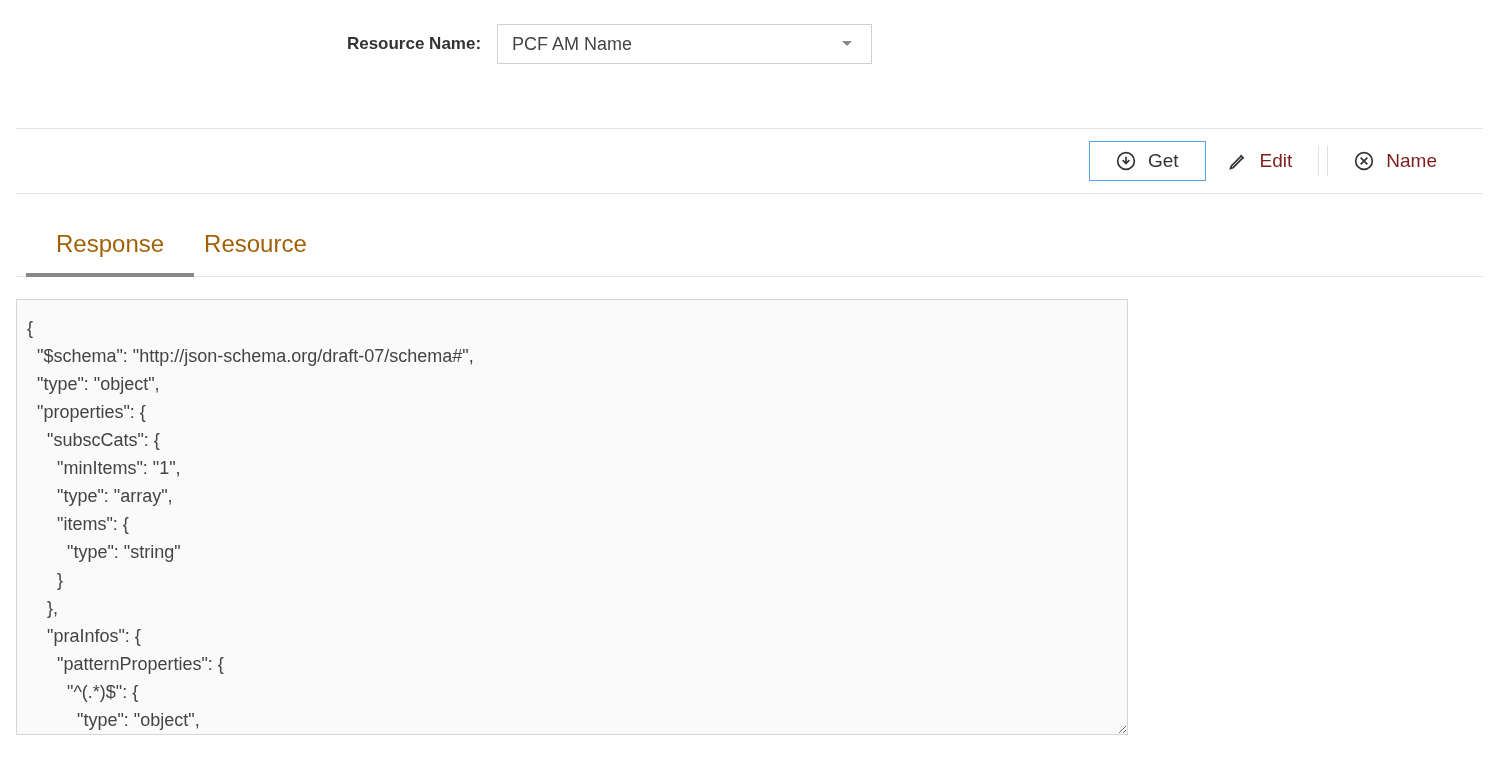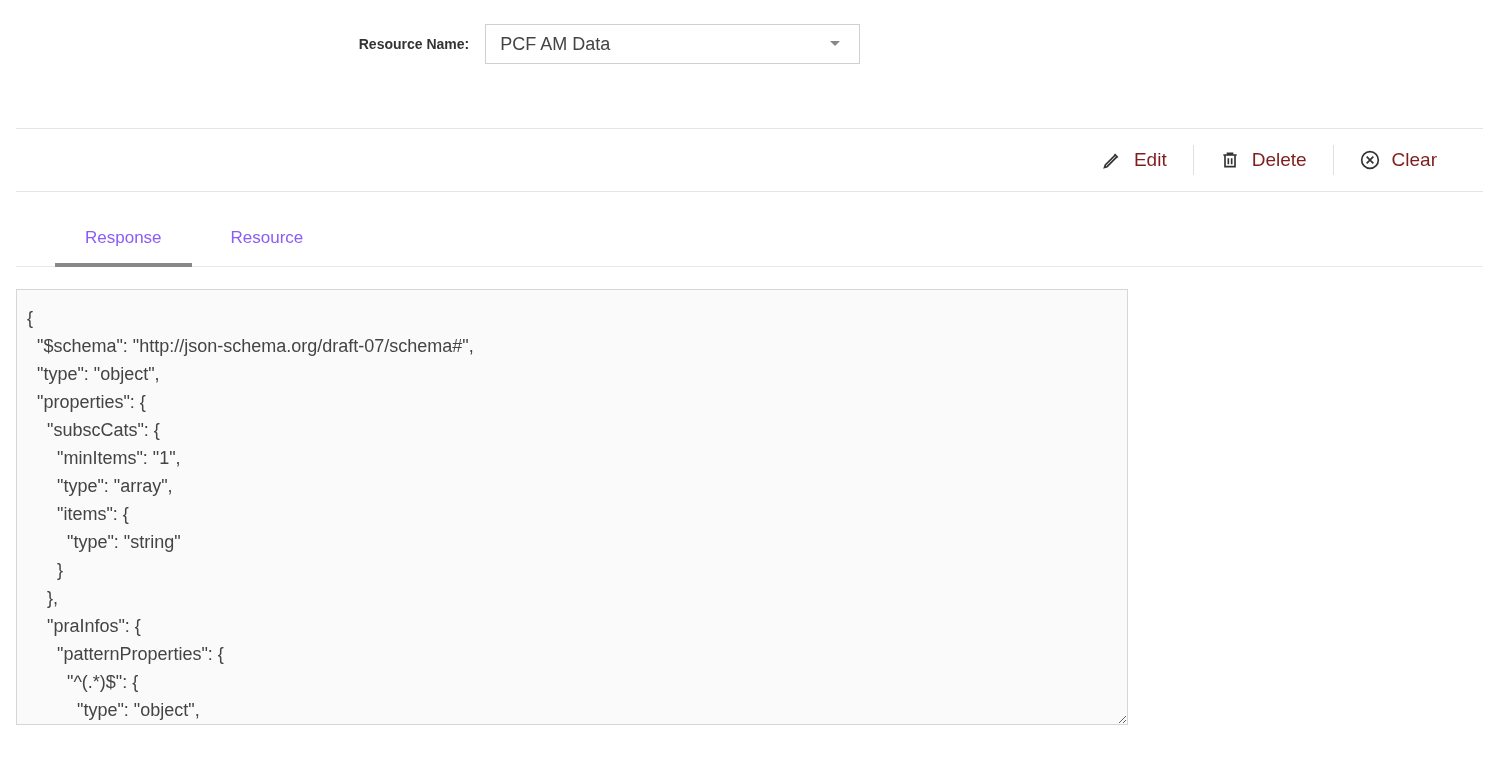--- a/index.html
+++ b/index.html
@@ -16,21 +16,21 @@
     display: flex;
     align-items: center;
     justify-content: center;
     padding: 24px 0 24px 0;
     gap: 16px;
     margin-left: -280px;
   }
   .resource-label {
     font-weight: 700;
     color: #333;
-    font-size: 14px;
+    font-size: 17px;
   }
   .select-wrap {
     position: relative;
     width: 375px;
     height: 40px;
     border: 1px solid #d0d0d0;
     display: flex;
     align-items: center;
     padding: 0 14px;
     background: #fff;
@@ -87,26 +87,25 @@
     justify-content: center;
   }
   .tabs {
     display: flex;
     gap: 40px;
     padding: 36px 0 0 40px;
     border-bottom: 1px solid #e8e8e8;
     margin: 0 16px;
   }
   .tab {
-    font-size: 17px;
-    color: #8b5cf6;
+    font-size: 24px;
+    color: #a16207;
     padding-bottom: 18px;
     cursor: pointer;
     position: relative;
-    margin-left: 29px;
   }
   .tab.active::after {
     content: "";
     position: absolute;
     left: -30px;
     right: -30px;
     bottom: -1px;
     height: 4px;
     background: #888;
   }
@@ -127,63 +126,64 @@
     overflow-y: scroll;
     resize: both;
   }
 </style>
 </head>
 <body>
 
 <div class="resource-row">
   <span class="resource-label">Resource Name:</span>
   <div class="select-wrap">
-    <span>PCF AM Data</span>
+    <span>PCF AM Name</span>
     <span class="select-caret icon">
       <svg width="12" height="12" viewBox="0 0 12 12">
           <path d="M1 3 L6 8 L11 3" fill="#888"></path>
         </svg>
     </span>
   </div>
 </div>
 
 <div class="toolbar-sep"></div>
 
 <div class="action-bar">
+  <button class="action-btn primary">
+    <span class="icon">
+      <svg width="20" height="20" viewBox="0 0 24 24" fill="none" stroke="#333" stroke-width="2">
+        <circle cx="12" cy="12" r="10"></circle>
+        <path d="M12 7 v7 M8 11 l4 4 l4 -4"></path>
+      </svg>
+    </span>
+    <span>Get</span>
+  </button>
 
   <button class="action-btn">
     <span class="icon">
       <svg width="20" height="20" viewBox="0 0 24 24" fill="none" stroke="#333" stroke-width="2">
         <path d="M3 21 l3 -1 L18 8 l-2 -2 L4 18 z M15 5 l4 4"></path>
       </svg>
     </span>
     <span>Edit</span>
   </button>
 
   <div class="action-divider"></div>
 
-  <button class="action-btn">
-    <span class="icon">
-      <svg width="20" height="20" viewBox="0 0 24 24" fill="none" stroke="#333" stroke-width="2">
-        <path d="M4 6 h16 M9 6 V4 h6 v2 M6 6 v14 h12 V6 M10 10 v7 M14 10 v7"></path>
-      </svg>
-    </span>
-    <span>Delete</span>
-  </button>
 
   <div class="action-divider"></div>
 
   <button class="action-btn">
     <span class="icon">
       <svg width="20" height="20" viewBox="0 0 24 24" fill="none" stroke="#333" stroke-width="2">
         <circle cx="12" cy="12" r="10"></circle>
         <path d="M8 8 l8 8 M16 8 l-8 8"></path>
       </svg>
     </span>
-    <span>Clear</span>
+    <span>Name</span>
   </button>
 </div>
 
 <div class="tabs">
   <div class="tab active">
     <span>Response</span>
   </div>
   <div class="tab">
     <span>Resource</span>
   </div>

